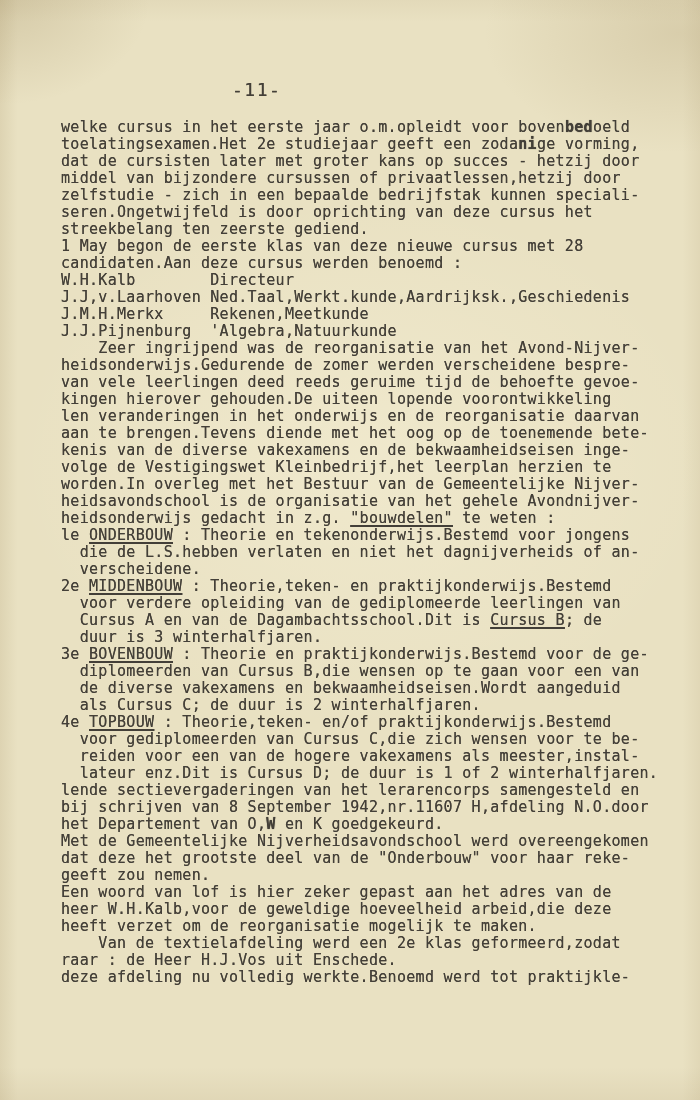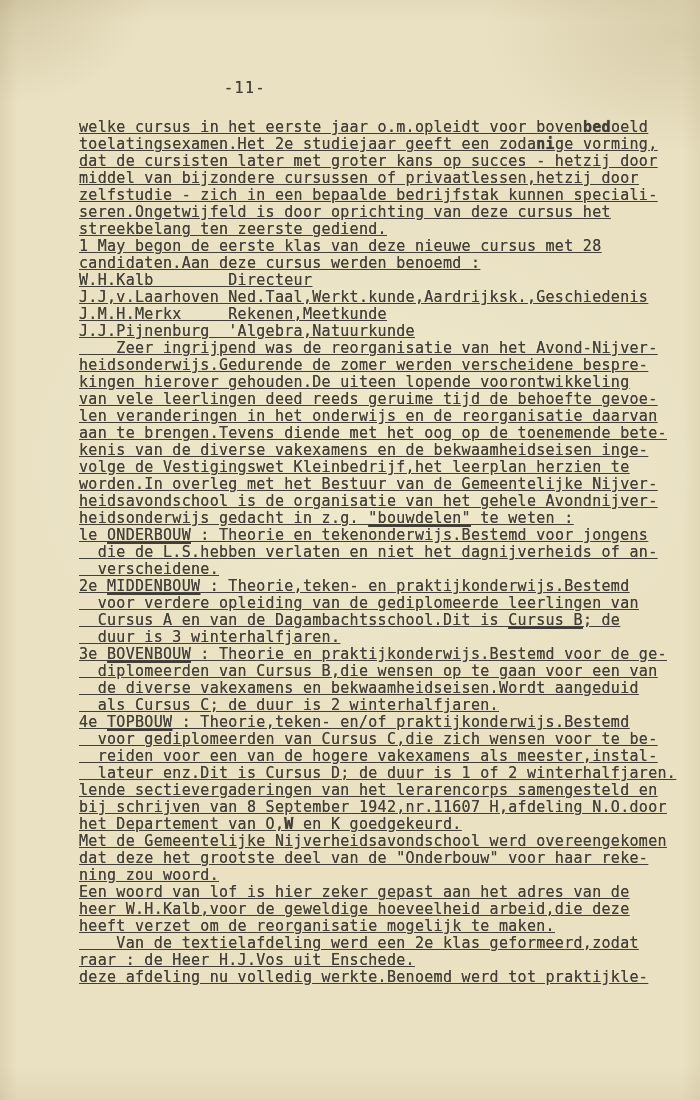--- a/index.html
+++ b/index.html
@@ -14,26 +14,26 @@
       radial-gradient(ellipse 500px 380px at 52% 42%, rgba(255,250,228,0.30), rgba(255,250,228,0) 70%),
       radial-gradient(ellipse 260px 160px at 97% 3%, rgba(150,128,82,0.20), rgba(150,128,82,0) 75%),
       radial-gradient(ellipse 200px 140px at 0% 0%, rgba(140,118,72,0.22), rgba(140,118,72,0) 75%),
       linear-gradient(to right, rgba(150,128,82,0.14), rgba(150,128,82,0) 2.5%),
       linear-gradient(to left, rgba(150,128,82,0.10), rgba(150,128,82,0) 2.5%),
       linear-gradient(to bottom, rgba(150,128,82,0.08), rgba(150,128,82,0) 2%),
       linear-gradient(to top, rgba(150,128,82,0.10), rgba(150,128,82,0) 3%);
     color:#433f38;
   }
   .page-number{
-    position:absolute;left:224px;top:79px;
-    font-size:15px;letter-spacing:1.5px;
+    position:absolute;left:232px;top:79px;
+    font-size:18px;letter-spacing:1.5px;
     text-shadow:0 0 0.5px rgba(60,55,45,0.8);
   }
   .text-block{
-    position:absolute;left:79px;top:119px;width:610px;text-decoration:underline;
+    position:absolute;left:61px;top:119px;width:610px;
   }
   .line{
     height:17px;line-height:17px;font-size:15px;
     letter-spacing:0.3px;white-space:pre;
     text-shadow:0 0 0.5px rgba(60,55,45,0.75);
   }
   .u{
     text-decoration:underline;
     text-decoration-thickness:1.5px;
     text-underline-offset:2px;
@@ -57,22 +57,22 @@
       <div class="line"><span>seren.Ongetwijfeld is door oprichting van deze cursus het</span></div>
       <div class="line"><span>streekbelang ten zeerste gediend.</span></div>
       <div class="line"><span>1 May begon de eerste klas van deze nieuwe cursus met 28</span></div>
       <div class="line"><span>candidaten.Aan deze cursus werden benoemd :</span></div>
       <div class="line"><span>W.H.Kalb        Directeur</span></div>
       <div class="line"><span>J.J,v.Laarhoven Ned.Taal,Werkt.kunde,Aardrijksk.,Geschiedenis</span></div>
       <div class="line"><span>J.M.H.Merkx     Rekenen,Meetkunde</span></div>
       <div class="line"><span>J.J.Pijnenburg  'Algebra,Natuurkunde</span></div>
       <div class="line"><span>    Zeer ingrijpend was de reorganisatie van het Avond-Nijver-</span></div>
       <div class="line"><span>heidsonderwijs.Gedurende de zomer werden verscheidene bespre-</span></div>
+      <div class="line"><span>van vele leerlingen deed reeds geruime tijd de behoefte gevoe-</span></div>
       <div class="line"><span>kingen hierover gehouden.De uiteen lopende voorontwikkeling</span></div>
-      <div class="line"><span>van vele leerlingen deed reeds geruime tijd de behoefte gevoe-</span></div>
       <div class="line"><span>len veranderingen in het onderwijs en de reorganisatie daarvan</span></div>
       <div class="line"><span>aan te brengen.Tevens diende met het oog op de toenemende bete-</span></div>
       <div class="line"><span>kenis van de diverse vakexamens en de bekwaamheidseisen inge-</span></div>
       <div class="line"><span>volge de Vestigingswet Kleinbedrijf,het leerplan herzien te</span></div>
       <div class="line"><span>worden.In overleg met het Bestuur van de Gemeentelijke Nijver-</span></div>
       <div class="line"><span>heidsavondschool is de organisatie van het gehele Avondnijver-</span></div>
       <div class="line"><span>heidsonderwijs gedacht in z.g. </span><span class="u">"bouwdelen"</span><span> te weten :</span></div>
       <div class="line"><span>le </span><span class="u">ONDERBOUW</span><span> : Theorie en tekenonderwijs.Bestemd voor jongens</span></div>
       <div class="line"><span>  die de L.S.hebben verlaten en niet het dagnijverheids of an-</span></div>
       <div class="line"><span>  verscheidene.</span></div>
@@ -86,21 +86,21 @@
       <div class="line"><span>  als Cursus C; de duur is 2 winterhalfjaren.</span></div>
       <div class="line"><span>4e </span><span class="u">TOPBOUW</span><span> : Theorie,teken- en/of praktijkonderwijs.Bestemd</span></div>
       <div class="line"><span>  voor gediplomeerden van Cursus C,die zich wensen voor te be-</span></div>
       <div class="line"><span>  reiden voor een van de hogere vakexamens als meester,instal-</span></div>
       <div class="line"><span>  lateur enz.Dit is Cursus D; de duur is 1 of 2 winterhalfjaren.</span></div>
       <div class="line"><span>lende sectievergaderingen van het lerarencorps samengesteld en</span></div>
       <div class="line"><span>bij schrijven van 8 September 1942,nr.11607 H,afdeling N.O.door</span></div>
       <div class="line"><span>het Departement van O,</span><span class="b">W</span><span> en K goedgekeurd.</span></div>
       <div class="line"><span>Met de Gemeentelijke Nijverheidsavondschool werd overeengekomen</span></div>
       <div class="line"><span>dat deze het grootste deel van de "Onderbouw" voor haar reke-</span></div>
-      <div class="line"><span>ning zou woord.</span></div>
+      <div class="line"><span>geeft zou nemen.</span></div>
       <div class="line"><span>Een woord van lof is hier zeker gepast aan het adres van de</span></div>
       <div class="line"><span>heer W.H.Kalb,voor de geweldige hoeveelheid arbeid,die deze</span></div>
       <div class="line"><span>heeft verzet om de reorganisatie mogelijk te maken.</span></div>
       <div class="line"><span>    Van de textielafdeling werd een 2e klas geformeerd,zodat</span></div>
       <div class="line"><span>raar : de Heer H.J.Vos uit Enschede.</span></div>
       <div class="line"><span>deze afdeling nu volledig werkte.Benoemd werd tot praktijkle-</span></div>
     </div>
 </div>
 
 </body></html>

